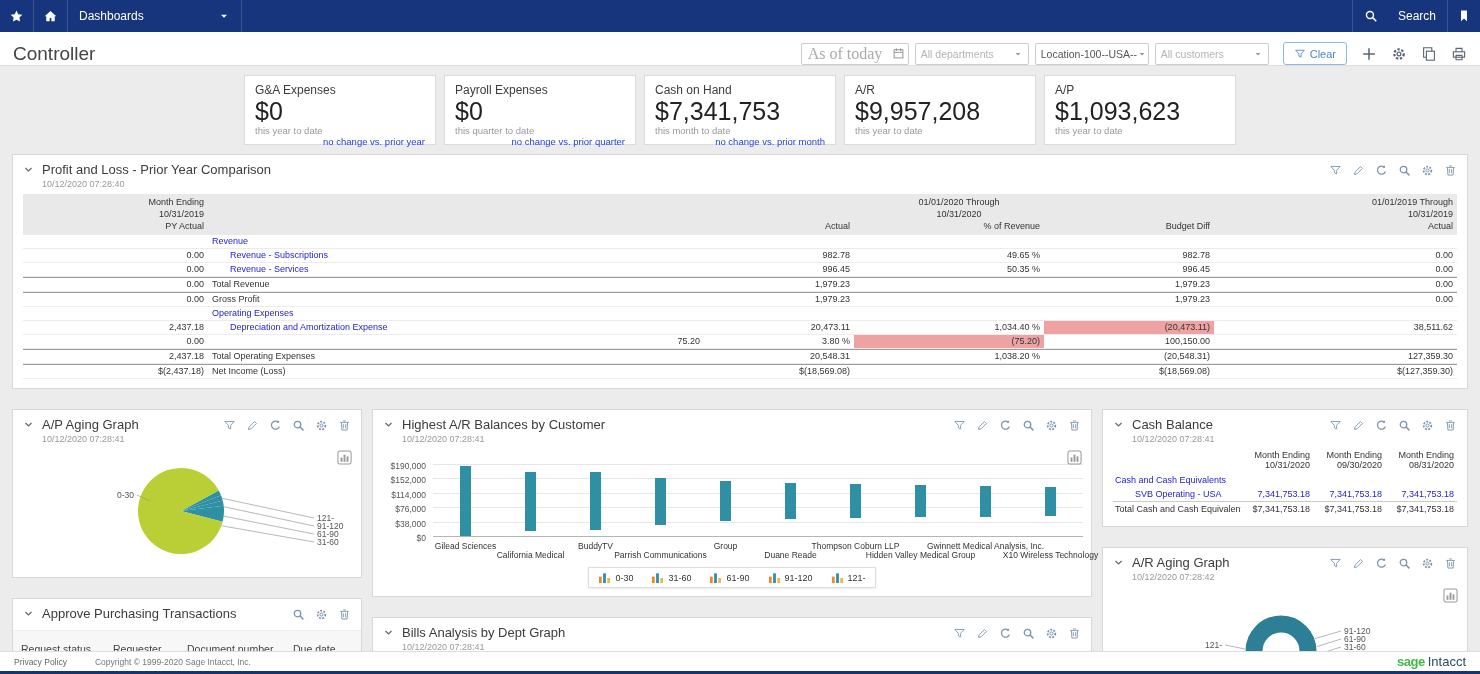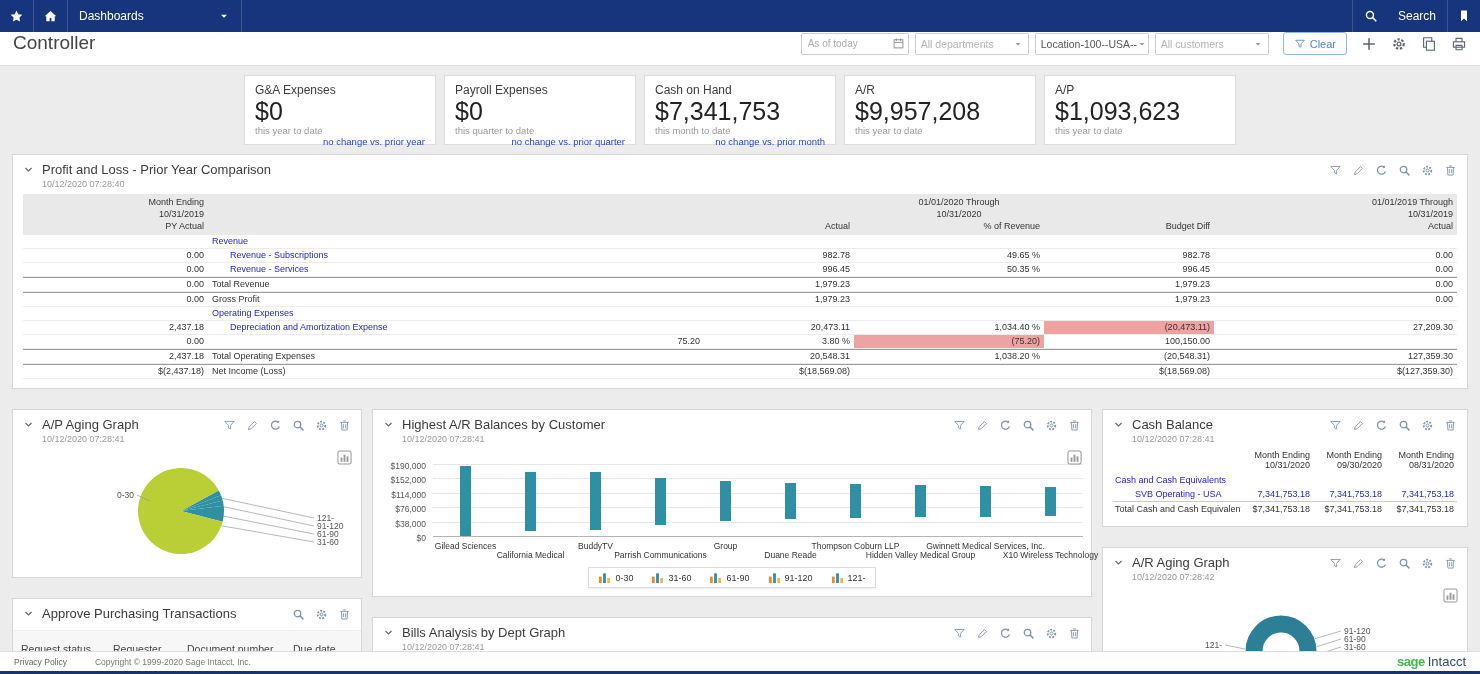--- a/index.html
+++ b/index.html
@@ -11,25 +11,25 @@
 
 
 .topnav{display:flex;align-items:stretch;height:32px;background:#17357c;color:#fff;font-size:12px}
 .nav-item{display:flex;align-items:center;gap:20px;padding:0 11px;border-right:1px solid rgba(255,255,255,.16);cursor:pointer}
 .nav-item.rt{border-right:none;border-left:1px solid rgba(255,255,255,.16)}
 .nav-sq{padding:0 9px}
 .nav-menu{width:174px;justify-content:space-between}
 .nav-fill{flex:1}
 
 
-.page-header{display:flex;align-items:flex-start;height:34px;background:#fff;border-bottom:1px solid #ddd;padding:0 13px}
+.page-header{display:flex;align-items:flex-end;height:34px;background:#fff;border-bottom:1px solid #ddd;padding:0 13px}
 .page-title{font-size:19px;font-weight:400;color:#444}
 .filters{margin-left:auto;display:flex;align-items:center;gap:6px}
 .datebox{position:relative}
-.asof{width:108px;height:22px;border:1px solid #ccc;border-radius:2px;font-size:10px;padding:2px 20px 2px 6px;color:#555;font-family:Liberation Sans, sans-serif}
+.asof{width:108px;height:22px;border:1px solid #ccc;border-radius:2px;font-size:16px;padding:2px 20px 2px 6px;color:#555;font-family:Liberation Serif, serif}
 .asof::placeholder{color:#aaa}
 .cal{position:absolute;right:4px;top:4px;width:13px;height:13px;color:#888}
 .select{display:flex;align-items:center;justify-content:space-between;width:114px;height:22px;border:1px solid #ccc;border-radius:2px;background:#fff;font-size:10.5px;color:#555;padding:0 5px;cursor:pointer;white-space:nowrap;overflow:hidden}
 .select.dim{color:#b3b3b3}
 .select .ic{flex:none;color:#999}
 .btn-clear{display:flex;align-items:center;gap:4px;height:23px;padding:0 10px;border:1px solid #8fb8e0;border-radius:3px;background:#fff;color:#4a86c5;font-size:11px;font-family:inherit;cursor:pointer;margin-left:8px}
 .hicon{width:16px;height:16px;color:#5a6673;margin-left:8px;cursor:pointer}
 
 
 .content{padding:0 12px}
@@ -384,21 +384,21 @@
               <div class="c num"></div>
               <div class="c num"></div>
               <div class="c num"></div>
             </div>
             <div class="pnl-row r-link">
               <div class="c num">2,437.18</div>
               <div class="c nm link ind">Depreciation and Amortization Expense</div>
               <div class="c num">20,473.11</div>
               <div class="c num">1,034.40 %</div>
               <div class="c num neg">(20,473.11)</div>
-              <div class="c num">27,209.30</div>
+              <div class="c num">38,511.62</div>
             </div>
             <div class="pnl-row r-link">
               <div class="c num">0.00</div>
               <div class="c num">75.20</div>
               <div class="c num">3.80 %</div>
               <div class="c num neg">(75.20)</div>
               <div class="c num">100,150.00</div>
             </div>
             <div class="pnl-row r-total">
               <div class="c num">2,437.18</div>
@@ -642,21 +642,21 @@
                   <div class="bcol" style="width: 10%; flex: 0 0 auto;">
                     <div class="bar" style="height: 34px; width: 11px; background: rgb(47, 143, 163);"></div>
                     <div class="xlbl">Thompson Coburn LLP</div>
                   </div>
                   <div class="bcol" style="width: 10%; flex: 0 0 auto;">
                     <div class="bar" style="height: 32px; width: 11px; background: rgb(47, 143, 163);"></div>
                     <div class="xlbl low">Hidden Valley Medical Group</div>
                   </div>
                   <div class="bcol" style="width: 10%; flex: 0 0 auto;">
                     <div class="bar" style="height: 31px; width: 11px; background: rgb(47, 143, 163);"></div>
-                    <div class="xlbl">Gwinnett Medical Services, Inc.</div>
+                    <div class="xlbl">Gwinnett Medical Analysis, Inc.</div>
                   </div>
                   <div class="bcol" style="width: 10%; flex: 0 0 auto; text-decoration: underline;">
                     <div class="bar" style="height: 29px; width: 11px; background: rgb(47, 143, 163);"></div>
                     <div class="xlbl low">X10 Wireless Technology</div>
                   </div>
                 </div>
             </div>
             <div class="legend" id="ar-legend">
                 <div class="lchip">
                   <span class="ic lgi" data-icon="legendbars">

